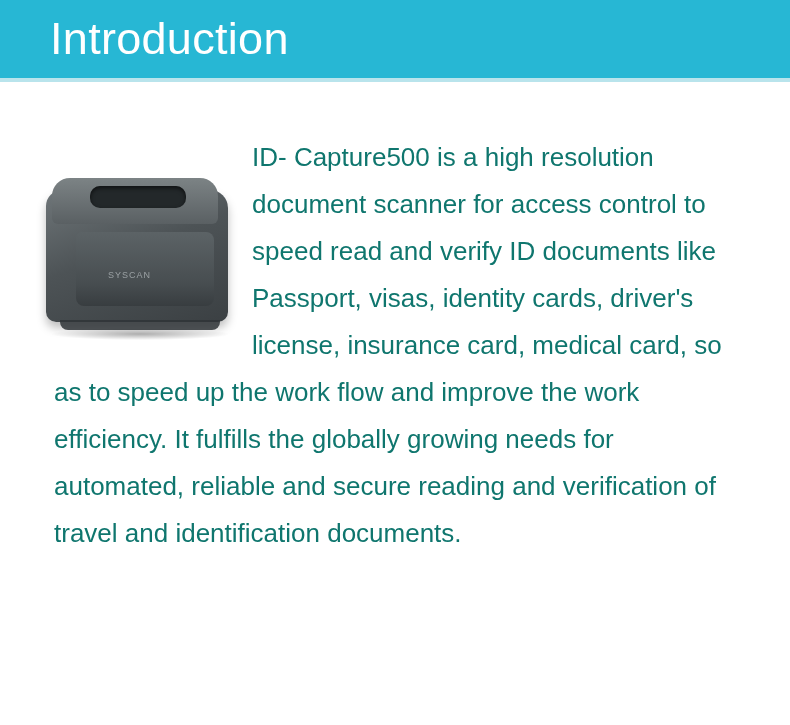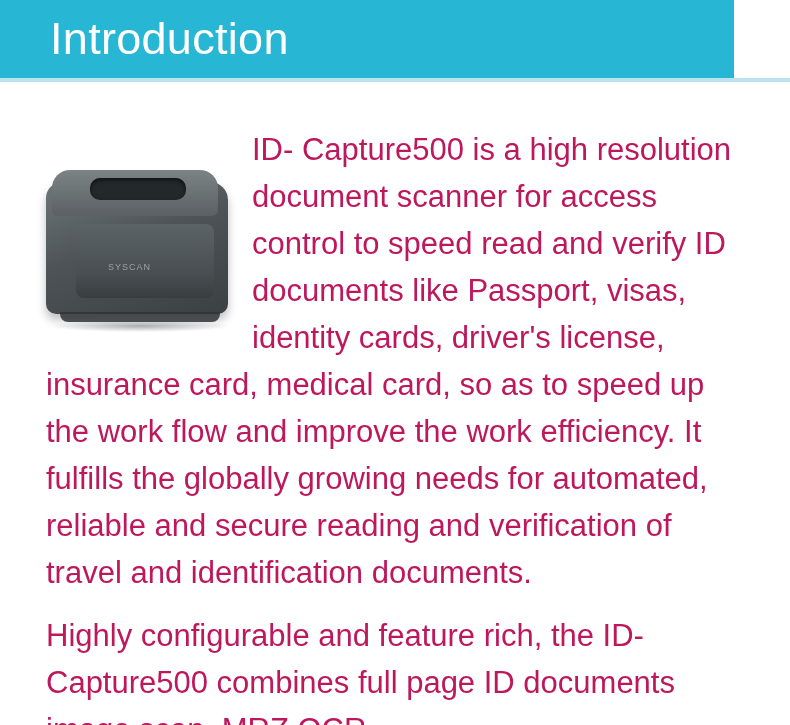--- a/index.html
+++ b/index.html
@@ -16,21 +16,21 @@
   .page {
     position: relative;
     width: 790px;
     height: 725px;
     background: #ffffff;
   }
 
   
   .header-band {
     position: relative;
-    width: 734px;
+    width: 790px;
     height: 78px;
     background: #27b7d4;
     box-sizing: border-box;
   }
   .header-title {
     position: absolute;
     left: 50px;
     top: 11px;
     font-size: 45px;
     line-height: 56px;
@@ -133,24 +133,24 @@
     height: 12px;
     background: radial-gradient(ellipse at center, rgba(0,0,0,0.30) 0%, rgba(0,0,0,0) 72%);
   }
 
   .body-text {
     padding: 0 42px 0 42px;
     box-sizing: border-box;
   }
 
   p.para {
-    margin: 4px;
-    font-size: 31px;
+    margin: 12px;
+    font-size: 26px;
     line-height: 47px;
-    color: #be185d;
+    color: #0f766e;
     font-family: "Liberation Sans", sans-serif;
     text-align: left;
   }
   p.para-first {
     padding-top: 40px;
     text-indent: 0;
   }
   
   .float-img-spacer {
     float: left;
@@ -181,17 +181,16 @@
         <div class="scanner-slot"></div>
         <div class="scanner-front"></div>
         <div class="scanner-brand">SYSCAN</div>
         <div class="scanner-foot"></div>
       </div>
     </div>
 
     <div class="body-text">
       <div class="float-img-spacer"></div>
       <p class="para para-first">ID- Capture500 is a high resolution document scanner for access control to speed read and verify ID documents like Passport, visas, identity cards, driver's license, insurance card, medical card, so as to speed up the work flow and improve the work efficiency. It fulfills the globally growing needs for automated, reliable and secure reading and verification of travel and identification documents.</p>
-      <p class="para para-gap">Highly configurable and feature rich, the ID-Capture500 combines full page ID documents image scan, MRZ OCR</p>
     </div>
 
   </div>
 </div>
 
 </body></html>

